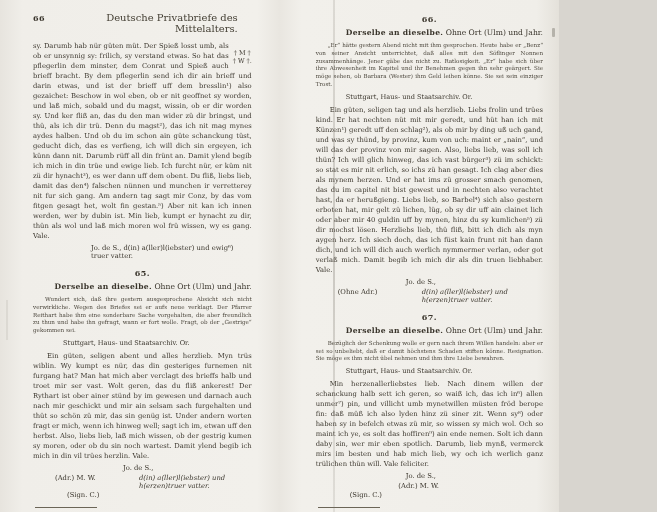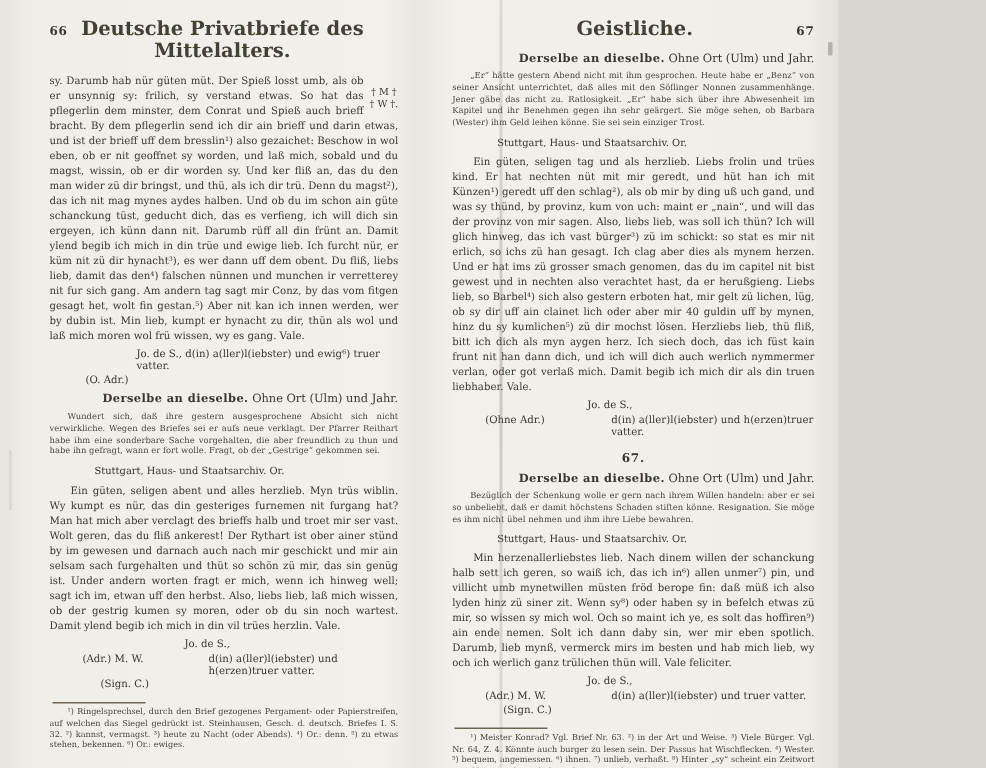--- a/index.html
+++ b/index.html
@@ -6,50 +6,51 @@
   body{
     width:657px;height:512px;overflow:hidden;
     background:#d8d5cf;
     font-family:"DejaVu Serif","Liberation Serif",serif;
     color:#3a352c;
   }
   .scan{
     position:relative;width:559px;height:512px;
     background:linear-gradient(90deg,#e7e4de 0%,#f0eee9 4%,#f2f0eb 46%,#e9e6e0 50%,#f2f0eb 54%,#f0eee9 96%,#e4e1da 100%);
     display:flex;
+    gap:28px;
   }
   .gutter{
     position:absolute;left:333px;top:0;width:2px;height:512px;
     background:linear-gradient(180deg,rgba(120,115,105,.18),rgba(120,115,105,.32),rgba(120,115,105,.15));
   }
   .page{box-sizing:border-box;width:328.5px;height:512px;overflow:hidden;}
   .page-left{padding:12px 15px 0 33px;}
   .page-right{padding:12px 16px 0 21px;}
 
   .pagehead{display:flex;align-items:baseline;font-size:8px;margin-bottom:7px;}
   .pagenum{font-weight:bold;letter-spacing:.5px;}
-  .runtitle{flex:1;text-align:center;font-weight:bold;font-size:13px;color:#454035;}
+  .runtitle{flex:1;text-align:right;font-weight:normal;font-size:10px;color:#454035;}
 
   .bodytext{
     font-size:6.8px;line-height:10px;text-align:justify;
     color:#3c372e;margin:0 0 3px 0;
   }
   .bodytext .indent{display:inline-block;width:14px;}
   .sealmark{
     float:right;text-align:center;font-size:6.4px;line-height:8px;
     margin:8px 0 2px 4px;color:#3c372e;
   }
   .sealmark span{display:block;}
 
   .sigline1{font-size:6.8px;margin:1px 0 0 58px;}
   .sigline2{font-size:6.8px;margin:1px 0 4px 24px;}
   .sig-right{font-size:6.8px;text-align:left;margin:1px 0 0 90px;}
   .sigrow{display:flex;font-size:6.8px;margin-top:2px;justify-content:center;}
   .sigrow .addr{margin-left:22px;width:84px;}
-  .sigrow .closing{flex:1;text-align:left;}
+  .sigrow .closing{flex:1;text-align:left;font-style:italic;}
   .signc{font-size:6.8px;margin:1px 0 6px 34px;}
 
   .secnum{text-align:center;font-weight:bold;font-size:8px;margin:8px 0 4px 0;letter-spacing:.5px;}
   .sectitle{text-align:right;font-size:7.6px;margin-bottom:5px;}
   .sectitle .tbold{font-weight:bold;letter-spacing:.3px;}
   .summary{
     font-size:5.6px;line-height:7.8px;text-align:justify;color:#4a453b;
     margin:0 0 4px 0;
   }
   .summary .indent{display:inline-block;width:12px;}
@@ -79,47 +80,43 @@
     </div>
 
     <p class="bodytext">
       <span class="sealmark">
         <span>† M †</span>
         <span>† W †.</span>
       </span>
       <span>sy. Darumb hab nür güten müt. Der Spieß losst umb, als ob er unsynnig sy: frilich, sy verstand etwas. So hat das pflegerlin dem minster, dem Conrat und Spieß auch brieff bracht. By dem pflegerlin send ich dir ain brieff und darin etwas, und ist der brieff uff dem bresslin¹) also gezaichet: Beschow in wol eben, ob er nit geoffnet sy worden, und laß mich, sobald und du magst, wissin, ob er dir worden sy. Und ker fliß an, das du den man wider zü dir bringst, und thü, als ich dir trü. Denn du magst²), das ich nit mag mynes aydes halben. Und ob du im schon ain güte schanckung tüst, geducht dich, das es verfieng, ich will dich sin ergeyen, ich künn dann nit. Darumb rüff all din frünt an. Damit ylend begib ich mich in din trüe und ewige lieb. Ich furcht nür, er küm nit zü dir hynacht³), es wer dann uff dem obent. Du fliß, liebs lieb, damit das den⁴) falschen nünnen und munchen ir verretterey nit fur sich gang. Am andern tag sagt mir Conz, by das vom fitgen gesagt het, wolt fin gestan.⁵) Aber nit kan ich innen werden, wer by dubin ist. Min lieb, kumpt er hynacht zu dir, thün als wol und laß mich moren wol frü wissen, wy es gang. Vale.</span>
     </p>
     <div class="sigline1">Jo. de S., d(in) a(ller)l(iebster) und ewig⁶) truer vatter.</div>
-    <div class="sigline2">(O. Adr.)</div>
 
+    <div class="secnum">65.</div>
     <div class="sectitle">
       <span class="tbold">Derselbe an dieselbe.</span>
       <span>Ohne Ort (Ulm) und Jahr.</span>
     </div>
     <p class="summary"><span class="indent"></span><span>Wundert sich, daß ihre gestern ausgesprochene Absicht sich nicht verwirkliche. Wegen des Briefes sei er aufs neue verklagt. Der Pfarrer Reithart habe ihm eine sonderbare Sache vorgehalten, die aber freundlich zu thun und habe ihn gefragt, wann er fort wolle. Fragt, ob der „Gestrige“ gekommen sei.</span></p>
     <div class="source">Stuttgart, Haus- und Staatsarchiv. Or.</div>
     <p class="bodytext"><span class="indent"></span><span>Ein güten, seligen abent und alles herzlieb. Myn trüs wiblin. Wy kumpt es nür, das din gesteriges furnemen nit furgang hat? Man hat mich aber verclagt des brieffs halb und troet mir ser vast. Wolt geren, das du fliß ankerest! Der Rythart ist ober ainer stünd by im gewesen und darnach auch nach mir geschickt und mir ain selsam sach furgehalten und thüt so schön zü mir, das sin genüg ist. Under andern worten fragt er mich, wenn ich hinweg well; sagt ich im, etwan uff den herbst. Also, liebs lieb, laß mich wissen, ob der gestrig kumen sy moren, oder ob du sin noch wartest. Damit ylend begib ich mich in din vil trües herzlin. Vale.</span></p>
     <div class="sig-right">Jo. de S.,</div>
     <div class="sigrow">
       <span class="addr">(Adr.)  M. W.</span>
       <span class="closing">d(in) a(ller)l(iebster) und h(erzen)truer vatter.</span>
     </div>
     <div class="signc">(Sign. C.)</div>
 
     <hr class="fnrule">
     <p class="footnotes"><span class="indent"></span><span>¹) Ringelsprechsel, durch den Brief gezogenes Pergament- oder Papierstreifen, auf welchen das Siegel gedrückt ist. Steinhausen, Gesch. d. deutsch. Briefes I. S. 32. ²) kannst, vermagst. ³) heute zu Nacht (oder Abends). ⁴) Or.: denn. ⁵) zu etwas stehen, bekennen. ⁶) Or.: ewiges.</span></p>
   </div>
 
   <div class="page page-right">
-    <div class="pagehead">
-      <span style="width:14px"></span>
-      <span class="runtitle">Geistliche.</span>
-      <span class="pagenum">67</span>
-    </div>
 
+    <div class="secnum" style="margin-top:2px">66.</div>
     <div class="sectitle">
       <span class="tbold">Derselbe an dieselbe.</span>
       <span>Ohne Ort (Ulm) und Jahr.</span>
     </div>
     <p class="summary"><span class="indent"></span><span>„Er“ hätte gestern Abend nicht mit ihm gesprochen. Heute habe er „Benz“ von seiner Ansicht unterrichtet, daß alles mit den Söflinger Nonnen zusammenhänge. Jener gäbe das nicht zu. Ratlosigkeit. „Er“ habe sich über ihre Abwesenheit im Kapitel und ihr Benehmen gegen ihn sehr geärgert. Sie möge sehen, ob Barbara (Wester) ihm Geld leihen könne. Sie sei sein einziger Trost.</span></p>
     <div class="source">Stuttgart, Haus- und Staatsarchiv. Or.</div>
     <p class="bodytext"><span class="indent"></span><span>Ein güten, seligen tag und als herzlieb. Liebs frolin und trües kind. Er hat nechten nüt mit mir geredt, und hüt han ich mit Künzen¹) geredt uff den schlag²), als ob mir by ding uß uch gand, und was sy thünd, by provinz, kum von uch: maint er „nain“, und will das der provinz von mir sagen. Also, liebs lieb, was soll ich thün? Ich will glich hinweg, das ich vast bürger³) zü im schickt: so stat es mir nit erlich, so ichs zü han gesagt. Ich clag aber dies als mynem herzen. Und er hat ims zü grosser smach genomen, das du im capitel nit bist gewest und in nechten also verachtet hast, da er herußgieng. Liebs lieb, so Barbel⁴) sich also gestern erboten hat, mir gelt zü lichen, lüg, ob sy dir uff ain clainet lich oder aber mir 40 guldin uff by mynen, hinz du sy kumlichen⁵) zü dir mochst lösen. Herzliebs lieb, thü fliß, bitt ich dich als myn aygen herz. Ich siech doch, das ich füst kain frunt nit han dann dich, und ich will dich auch werlich nymmermer verlan, oder got verlaß mich. Damit begib ich mich dir als din truen liebhaber. Vale.</span></p>
     <div class="sig-right">Jo. de S.,</div>
     <div class="sigrow">
       <span class="addr">(Ohne Adr.)</span>
@@ -130,21 +127,20 @@
     <div class="sectitle">
       <span class="tbold">Derselbe an dieselbe.</span>
       <span>Ohne Ort (Ulm) und Jahr.</span>
     </div>
     <p class="summary"><span class="indent"></span><span>Bezüglich der Schenkung wolle er gern nach ihrem Willen handeln: aber er sei so unbeliebt, daß er damit höchstens Schaden stiften könne. Resignation. Sie möge es ihm nicht übel nehmen und ihm ihre Liebe bewahren.</span></p>
     <div class="source">Stuttgart, Haus- und Staatsarchiv. Or.</div>
     <p class="bodytext"><span class="indent"></span><span>Min herzenallerliebstes lieb. Nach dinem willen der schanckung halb sett ich geren, so waiß ich, das ich in⁶) allen unmer⁷) pin, und villicht umb mynetwillen müsten fröd berope fin: daß müß ich also lyden hinz zü siner zit. Wenn sy⁸) oder haben sy in befelch etwas zü mir, so wissen sy mich wol. Och so maint ich ye, es solt das hoffiren⁹) ain ende nemen. Solt ich dann daby sin, wer mir eben spotlich. Darumb, lieb mynß, vermerck mirs im besten und hab mich lieb, wy och ich werlich ganz trülichen thün will. Vale feliciter.</span></p>
     <div class="sig-right">Jo. de S.,</div>
     <div class="sigrow">
       <span class="addr">(Adr.)  M. W.</span>
-      <span class="closing">d(in) a(ller)l(iebster) und truer vatter.</span>
     </div>
     <div class="signc">(Sign. C.)</div>
 
     <hr class="fnrule">
     <p class="footnotes"><span class="indent"></span><span>¹) Meister Konrad? Vgl. Brief Nr. 63. ²) in der Art und Weise. ³) Viele Bürger. Vgl. Nr. 64, Z. 4. Könnte auch burger zu lesen sein. Der Passus hat Wischflecken. ⁴) Wester. ⁵) bequem, angemessen. ⁶) ihnen. ⁷) unlieb, verhaßt. ⁸) Hinter „sy“ scheint ein Zeitwort zu fehlen. ⁹) Schmeicheln, sich um einen bemühen.</span></p>
     <div class="sheetmark">5*</div>
   </div>
 </div>
 
 </body></html>

